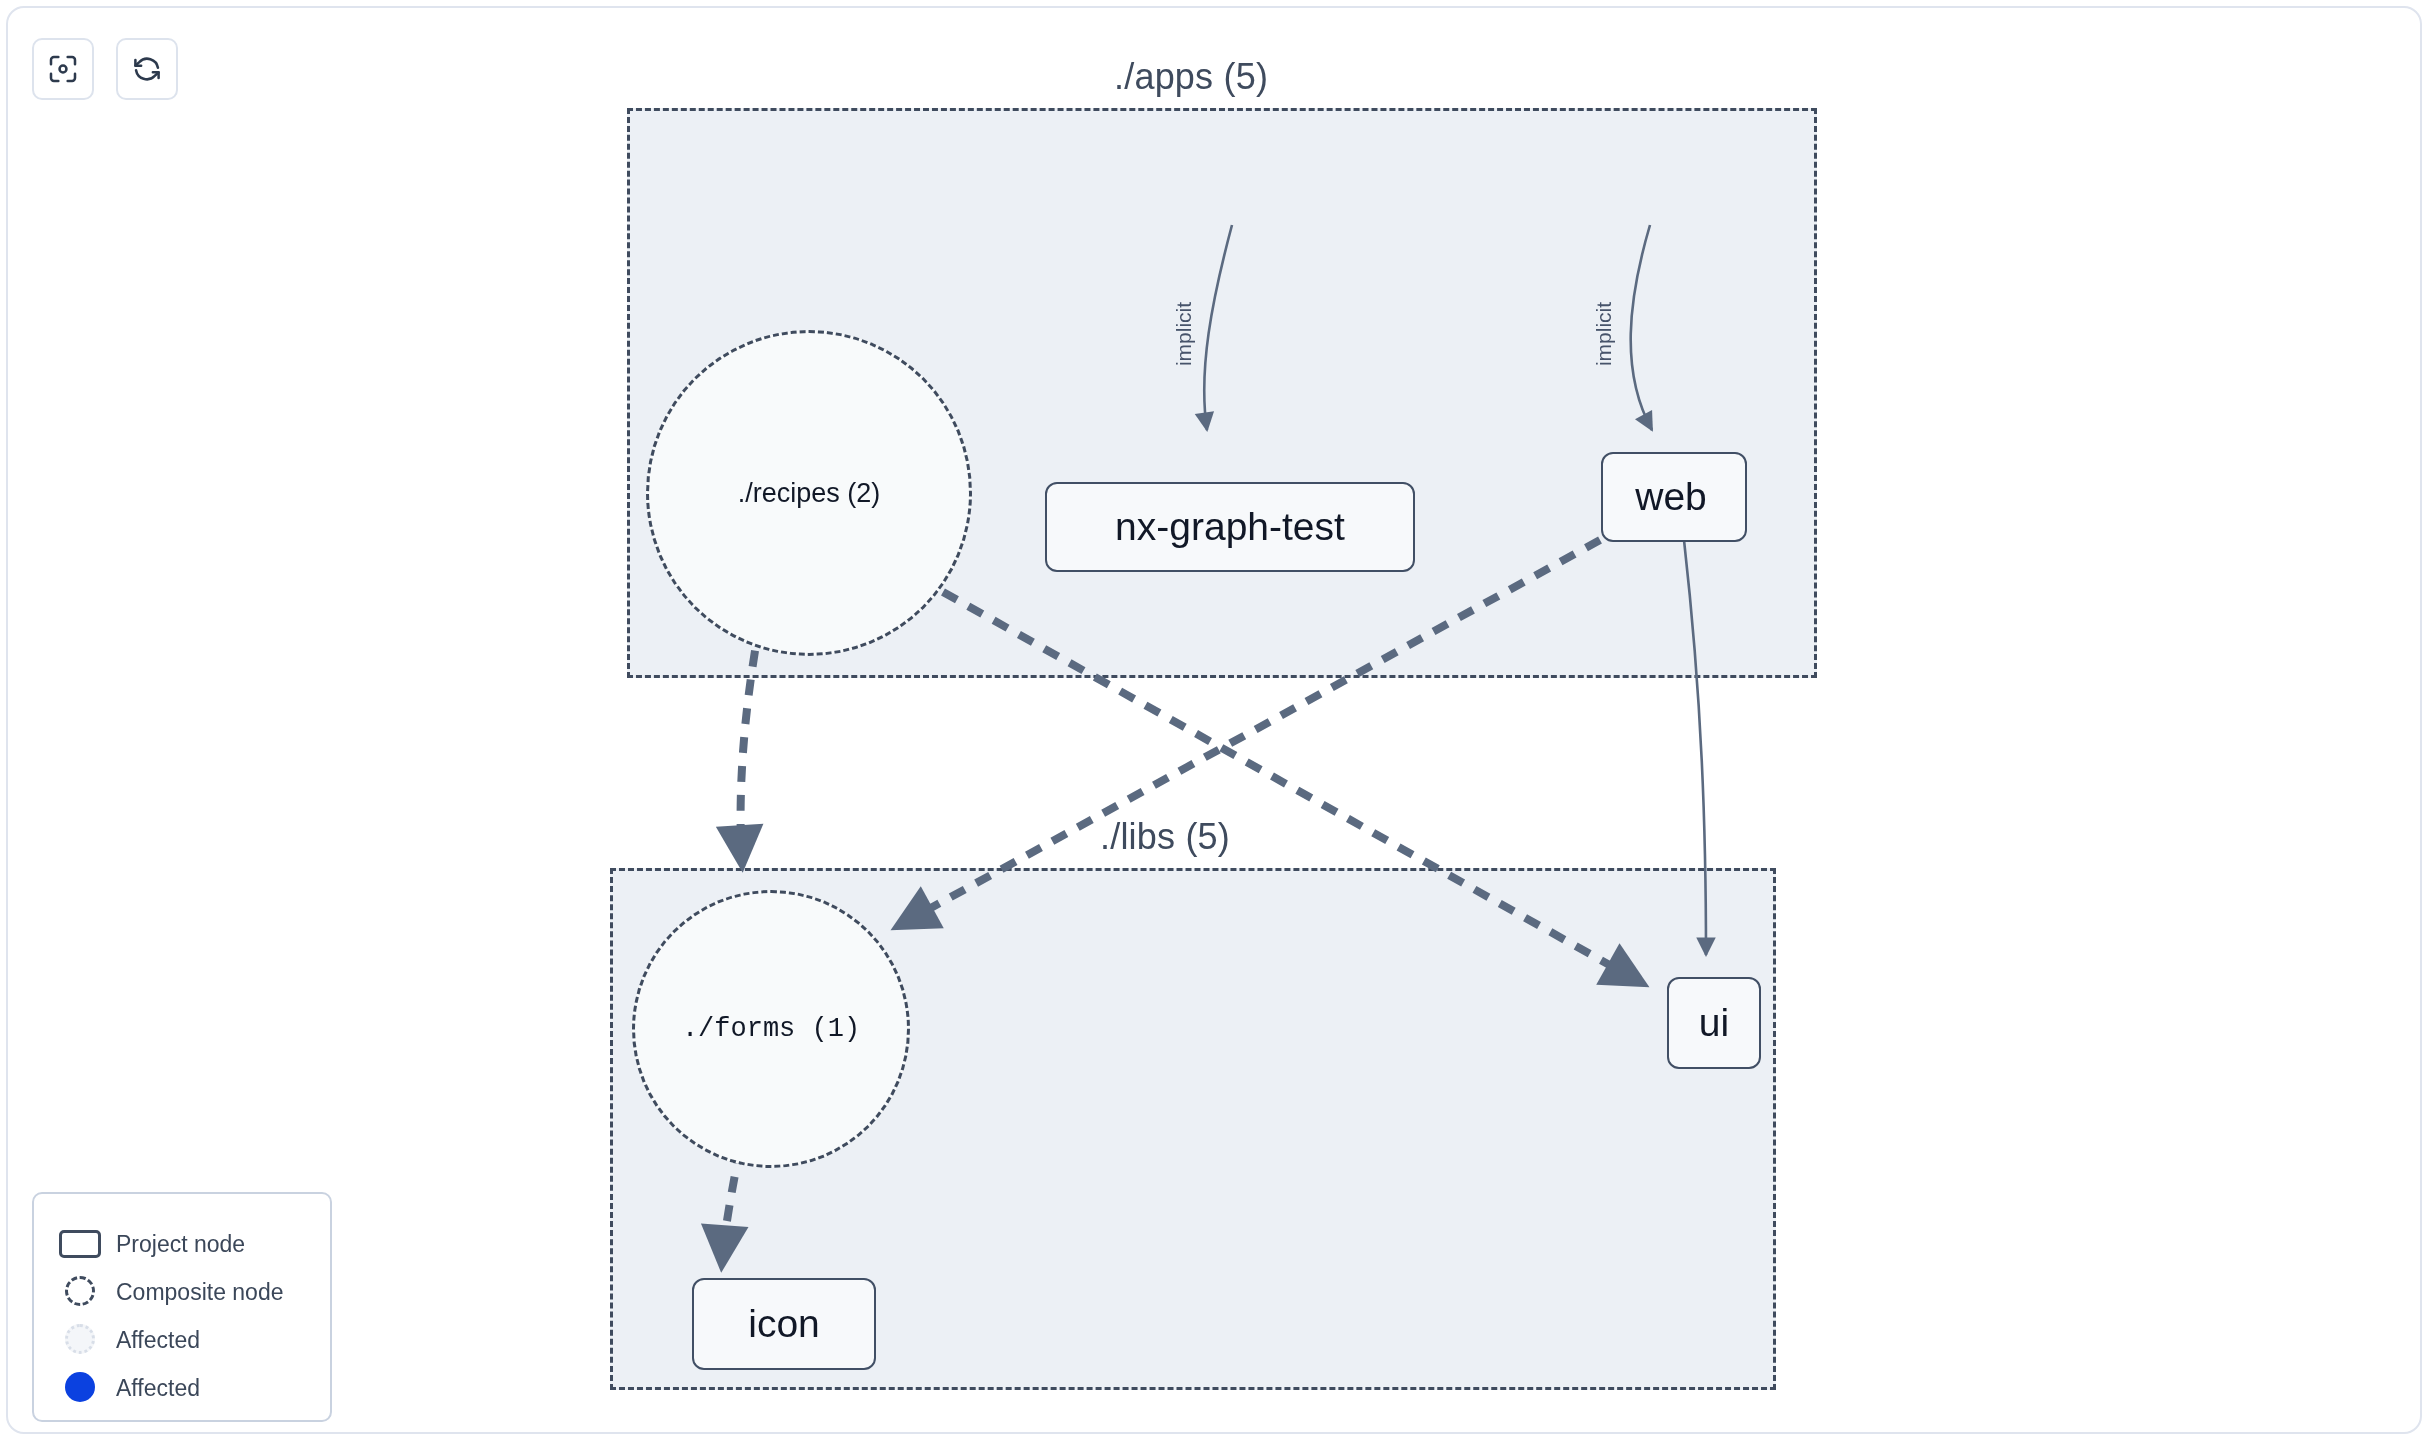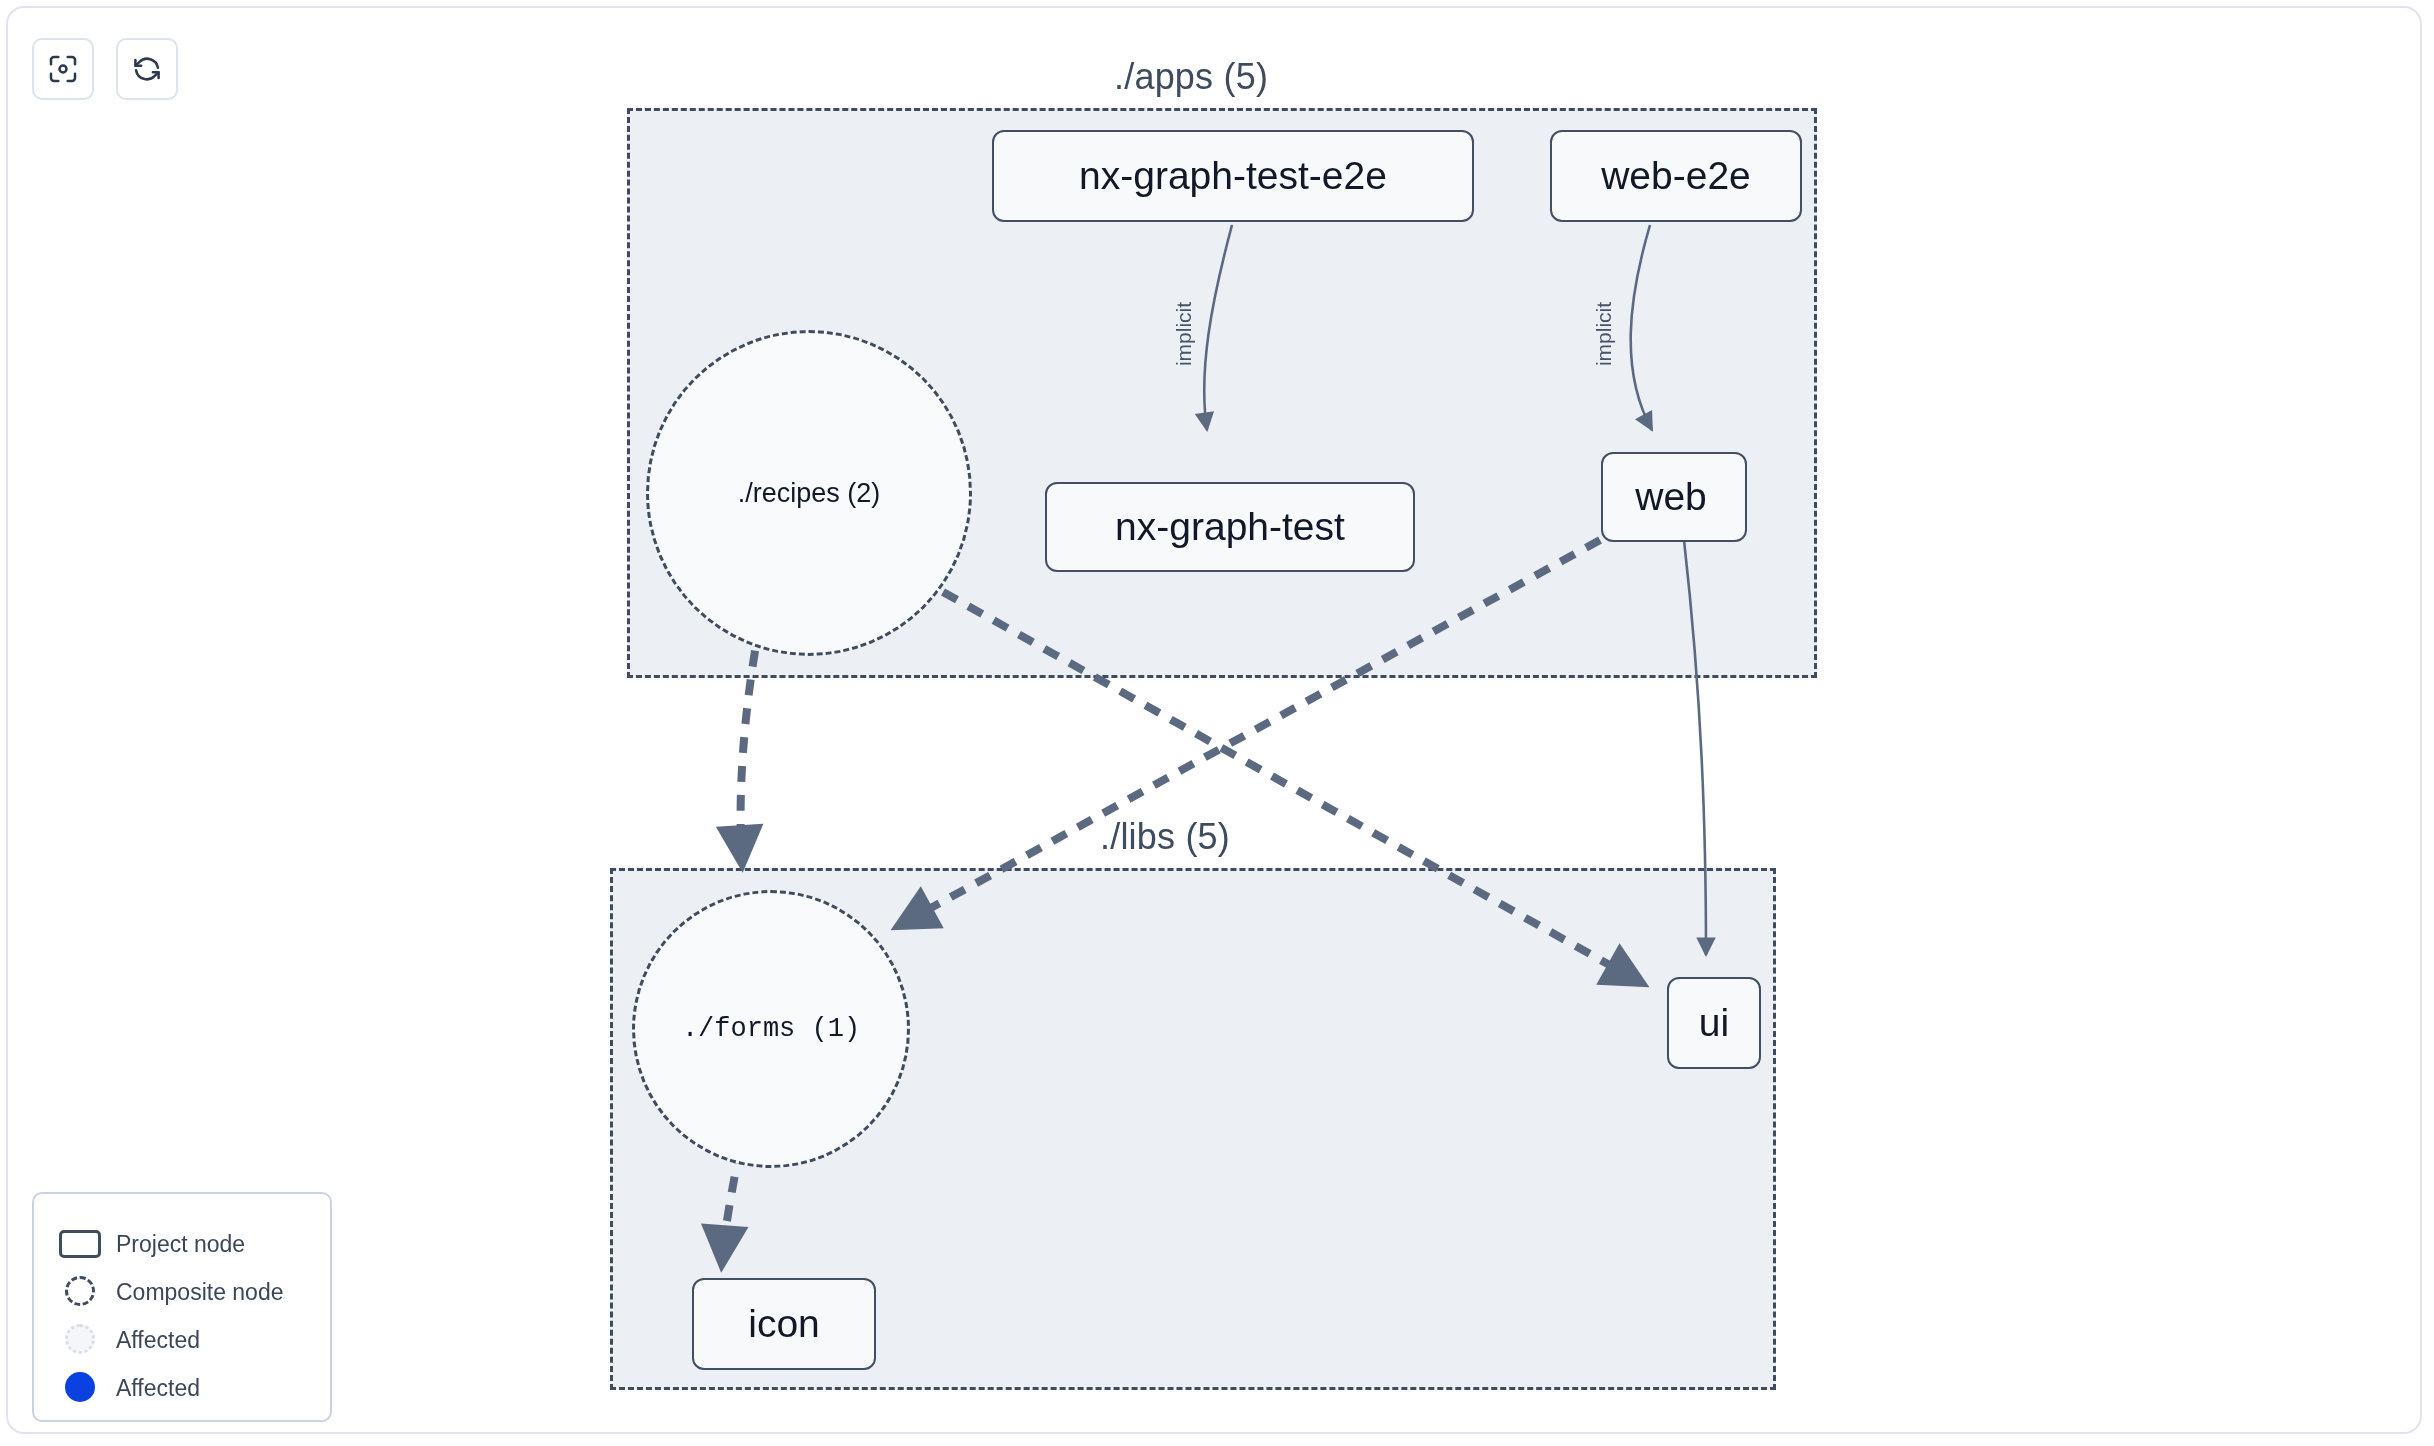--- a/index.html
+++ b/index.html
@@ -252,27 +252,21 @@
       <path d="M 943 592 L 1640 982" fill="none" stroke="#5b6a80" stroke-width="8" stroke-dasharray="16 13" stroke-linecap="butt" marker-end="url(#arrow-thick)"></path>
 
       <path d="M 1600 540 L 900 925" fill="none" stroke="#5b6a80" stroke-width="8" stroke-dasharray="16 13" stroke-linecap="butt" marker-end="url(#arrow-thick)"></path>
 
       <path d="M 740 1148 C 730 1200 724 1235 722 1262" fill="none" stroke="#5b6a80" stroke-width="8" stroke-dasharray="16 13" stroke-linecap="butt" marker-end="url(#arrow-thick)"></path>
     </svg>
 
     <div class="edge-label" style="left:1152px; top:322px; transform: rotate(-90deg);">implicit</div>
     <div class="edge-label" style="left:1572px; top:322px; transform: rotate(-90deg);">implicit</div>
 
-    <div class="proj-node" style="left:992px; top:130px; width:482px; height:92px;">
-      <span>nx-graph-test-e2e</span>
-    </div>
-
-    <div class="proj-node" style="left:1550px; top:130px; width:252px; height:92px;">
-      <span>web-e2e</span>
-    </div>
+
 
     <div class="comp-node" style="left:646px; top:330px; width:326px; height:326px;">
       <span>./recipes (2)</span>
     </div>
 
     <div class="proj-node" style="left:1045px; top:452px; width:370px; height:90px;margin-top:30px;">
       <span>nx-graph-test</span>
     </div>
 
     <div class="proj-node" style="left:1601px; top:452px; width:146px; height:90px;padding-left:12px;">

